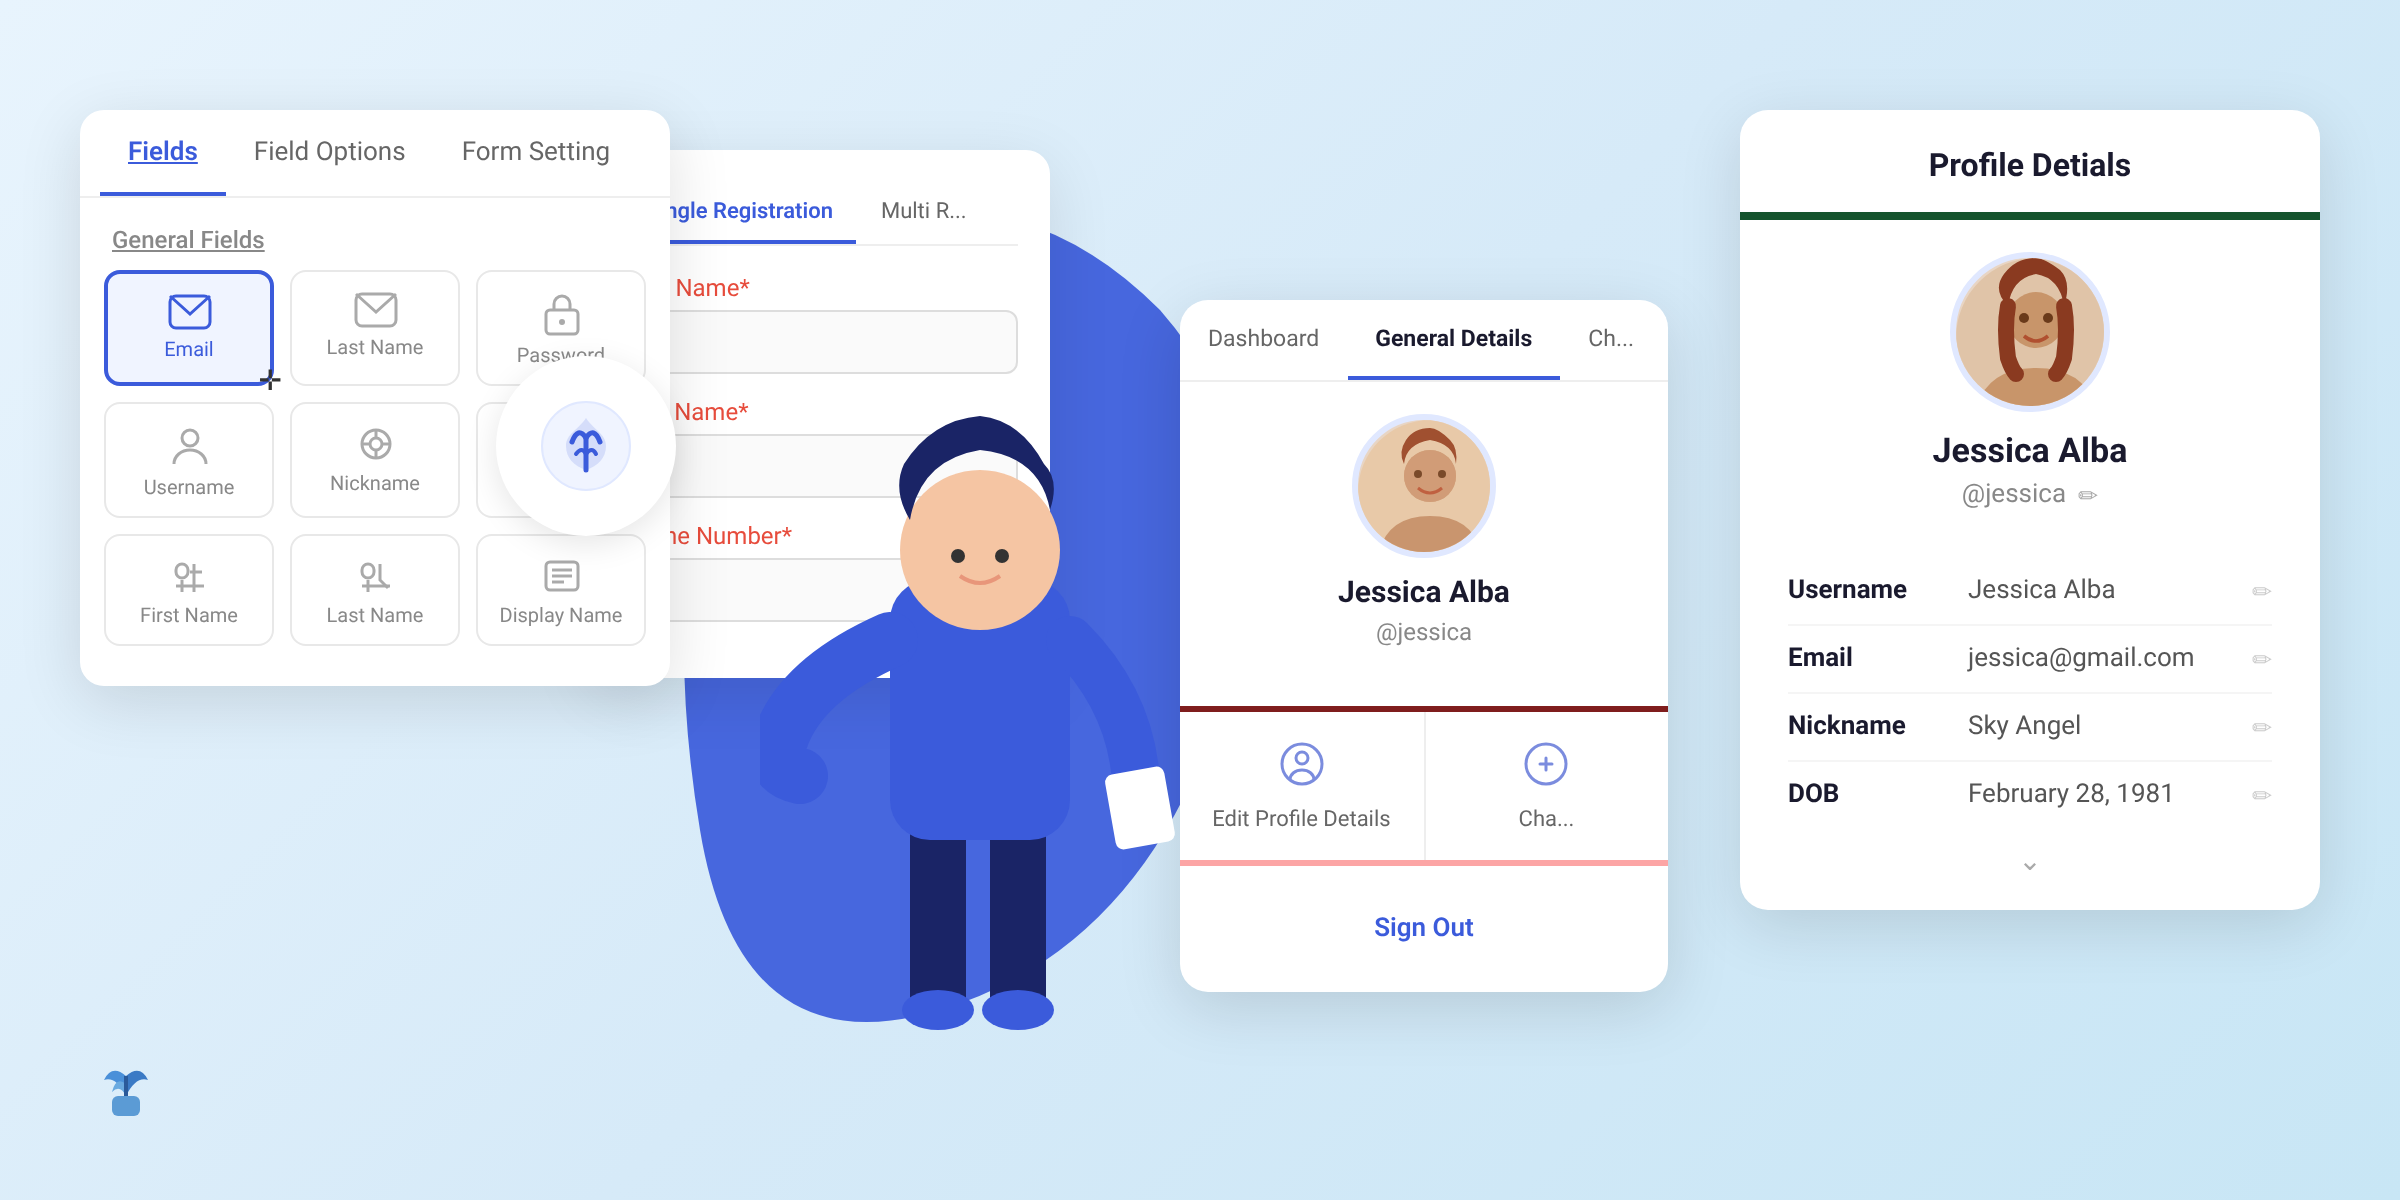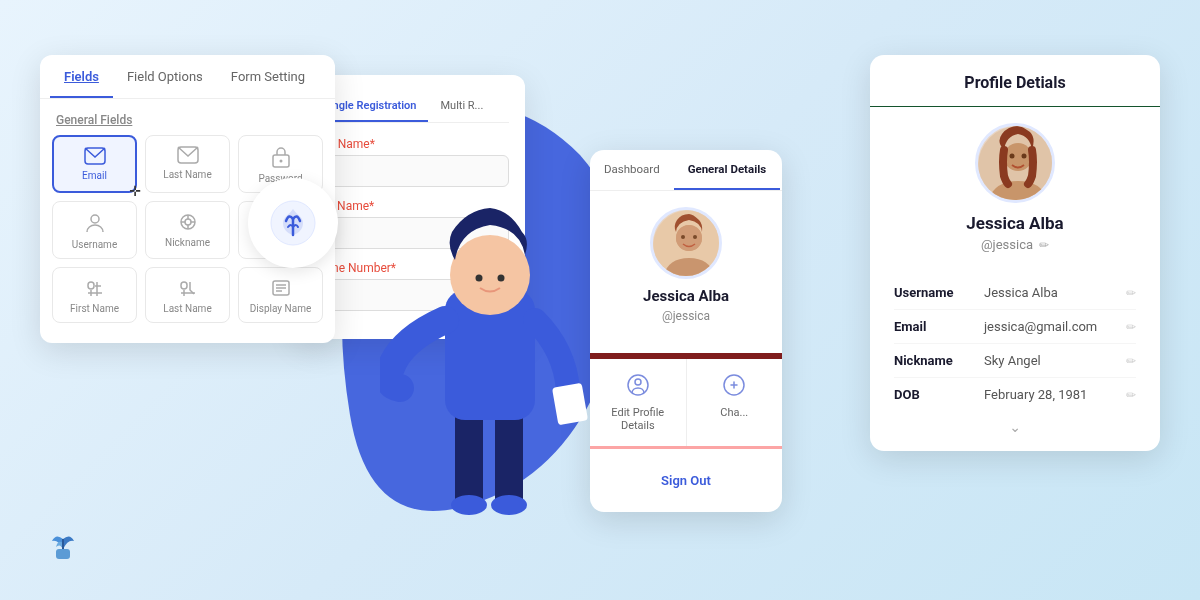--- a/index.html
+++ b/index.html
@@ -163,21 +163,21 @@
       color: #3b5bdb;
       border-bottom: 2px solid #3b5bdb;
       font-weight: 600;
     }
 
     
     .middle-card {
       position: absolute;
       left: 590px;
       top: 150px;
-      width: 192px;
+      width: 244px;
       background: #fff;
       border-radius: 14px;
       box-shadow: 0 8px 32px rgba(0,0,0,0.13);
       z-index: 10;
       overflow: hidden;
     }
 
     .middle-card-tabs {
       display: flex;
       border-bottom: 1px solid #eee;
@@ -211,21 +211,21 @@
     }
 
     .mc-username {
       font-size: 12px;
       color: #888;
       margin-bottom: 14px;
     }
 
     .mc-actions {
       display: flex;
-      border-top: 6px solid #7f1d1d;
+      border-top: 3px solid #7f1d1d;
     }
 
     .mc-action {
       flex: 1;
       padding: 14px 8px;
       text-align: center;
       font-size: 11px;
       color: #666;
       cursor: pointer;
       border-right: 1px solid #eee;
@@ -262,21 +262,21 @@
       z-index: 10;
       padding: 0 0 16px 0;
     }
 
     .rp-title {
       text-align: center;
       font-size: 16px;
       font-weight: 700;
       color: #1a1a2e;
       padding: 18px 0 14px;
-      border-bottom: 1px solid #14532d;
+      border-bottom: 4px solid #14532d;
     }
 
     .rp-avatar-section {
       text-align: center;
       padding: 16px 0 10px;
     }
 
     .rp-name {
       font-size: 17px;
       font-weight: 700;

